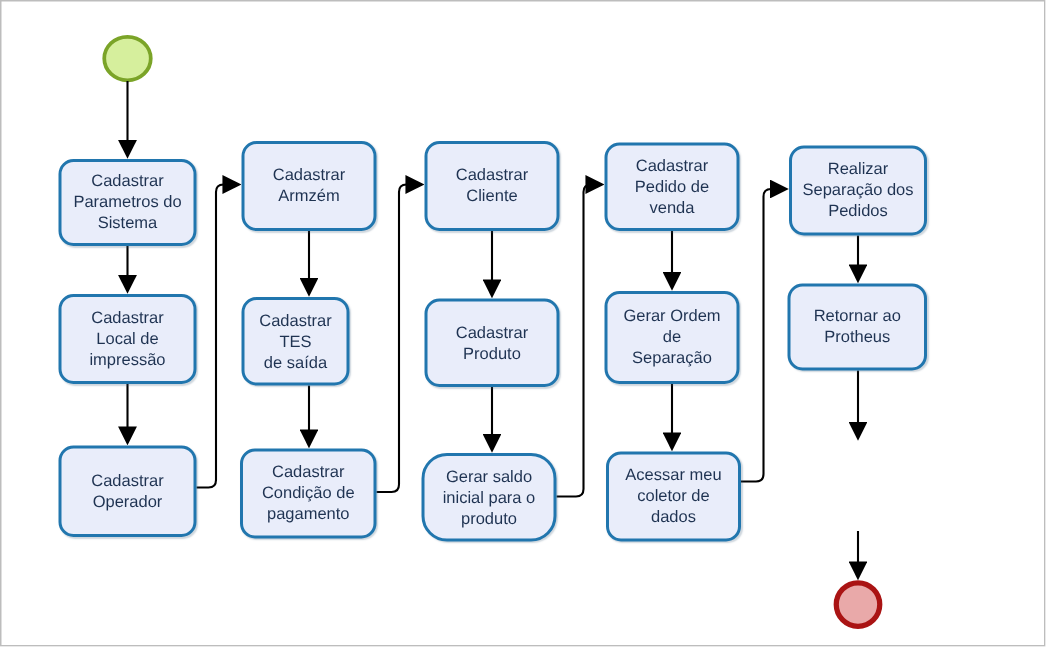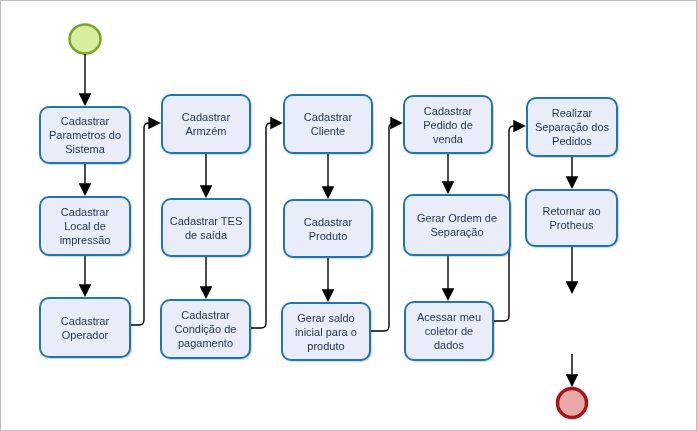--- a/index.html
+++ b/index.html
@@ -107,42 +107,42 @@
   <div class="node" style="left:38px;  top:195px; width:92px; height:60px;">Cadastrar
 Local de
 impressão</div>
 
   <div class="node" style="left:38px;  top:296px; width:92px; height:61px;">Cadastrar
 Operador</div>
 
   <div class="node" style="left:160px; top:93px;  width:90px; height:60px;">Cadastrar
 Armzém</div>
 
-  <div class="node" style="left:160px; top:197px; width:90px; height:59px;">Cadastrar TES
+  <div class="node" style="left:160px; top:197px; width:72px; height:59px;">Cadastrar TES
 de saída</div>
 
   <div class="node" style="left:159px; top:298px; width:91px; height:60px;">Cadastrar
 Condição de
 pagamento</div>
 
   <div class="node" style="left:282px; top:93px;  width:90px; height:60px;">Cadastrar
 Cliente</div>
 
   <div class="node" style="left:282px; top:198px; width:90px; height:59px;">Cadastrar
 Produto</div>
 
-  <div class="node" style="left:280px; top:301px; width:90px; height:59px;">Gerar saldo
+  <div class="node" style="left:280px; top:301px; width:90px; height:59px;border-radius:17px;">Gerar saldo
 inicial para o
 produto</div>
 
   <div class="node" style="left:402px; top:94px;  width:90px; height:59px;">Cadastrar
 Pedido de
 venda</div>
 
-  <div class="node" style="left:402px; top:193px; width:108px; height:62px;">Gerar Ordem de
+  <div class="node" style="left:402px; top:193px; width:90px; height:62px;">Gerar Ordem de
 Separação</div>
 
   <div class="node" style="left:403px; top:300px; width:90px; height:60px;text-align:center;">Acessar meu
 coletor de
 dados</div>
 
   <div class="node" style="left:525px; top:96px;  width:92px; height:60px;">Realizar
 Separação dos
 Pedidos</div>
 

